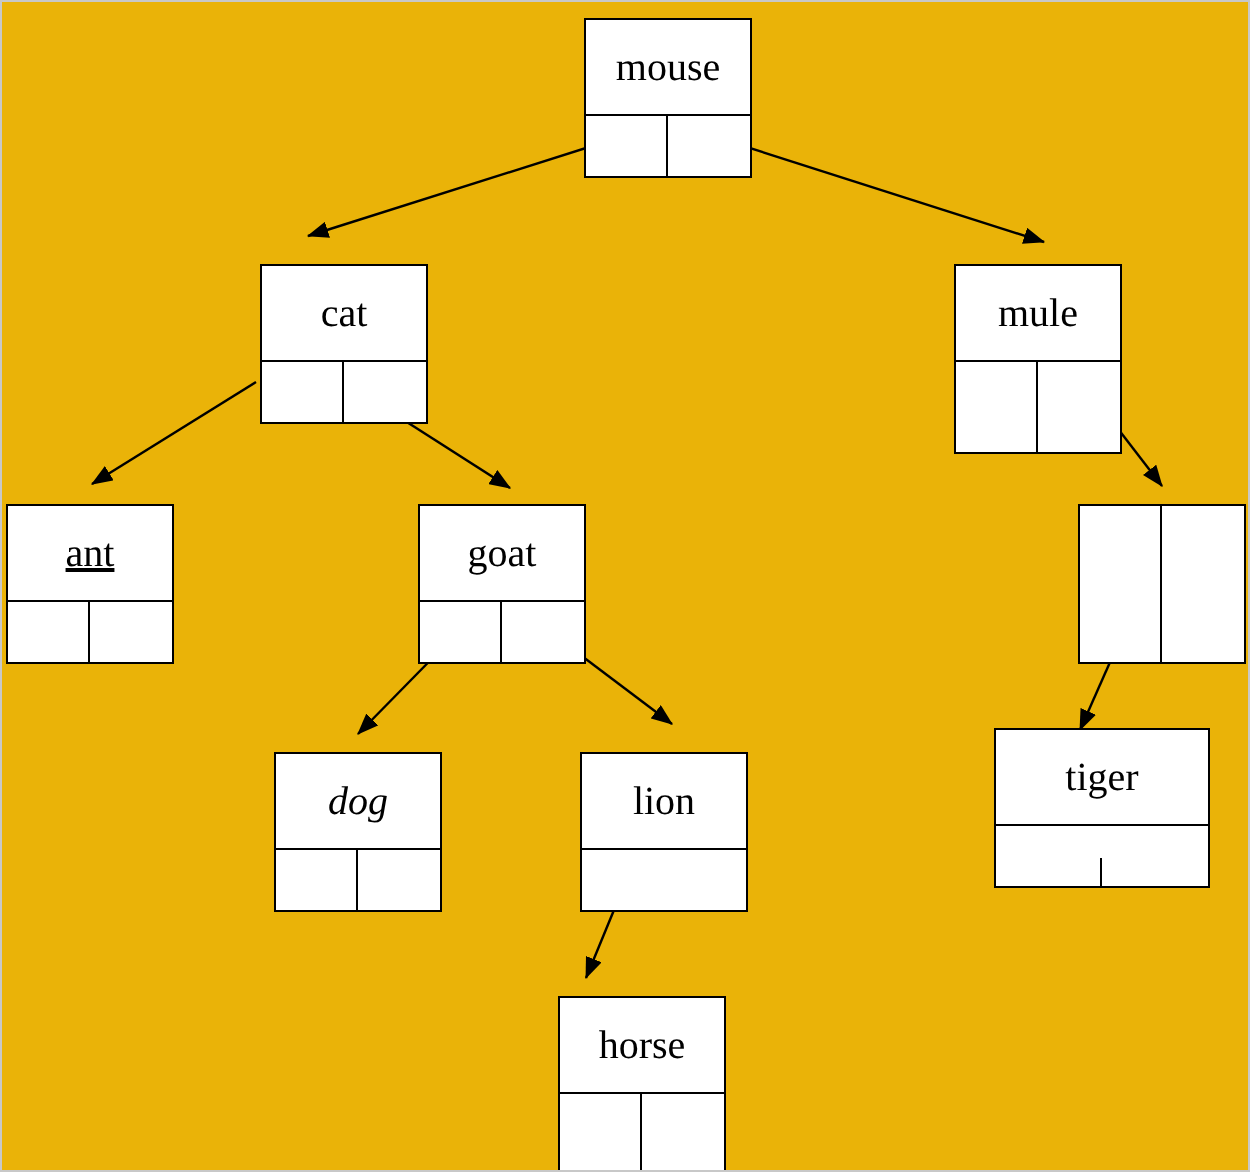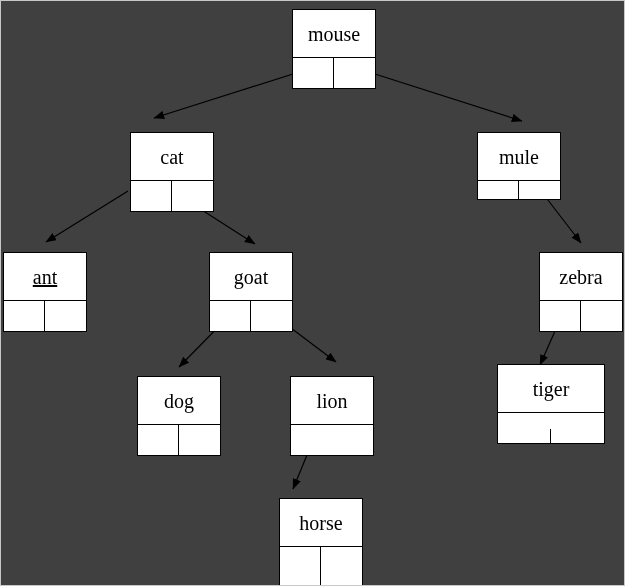--- a/index.html
+++ b/index.html
@@ -8,21 +8,21 @@
     padding: 0;
     background: #ffffff;
   }
   body {
     font-family: "Liberation Serif", serif;
   }
   #canvas {
     position: relative;
     width: 625px;
     height: 586px;
-    background: #404040;
+    background: #eab308;
     border: 1px solid #c8c8c8;
     box-sizing: border-box;
     overflow: hidden;
   }
   #edges {
     position: absolute;
     left: 0;
     top: 0;
     width: 625px;
     height: 586px;
@@ -93,21 +93,21 @@
           <div class="cell right"></div>
         </div>
       </div>
       <div class="node" style="left: 105px; top: 131px; width: 84px; height: 80px; margin-left: 24px;">
         <div class="node-label">cat</div>
         <div class="node-cells">
           <div class="cell left"></div>
           <div class="cell right"></div>
         </div>
       </div>
-      <div class="node" style="left: 476px; top: 131px; width: 84px; height: 68px;">
+      <div class="node" style="left: 476px; top: 131px; width: 84px; height: 95px;">
         <div class="node-label">mule</div>
         <div class="node-cells">
           <div class="cell left"></div>
           <div class="cell right"></div>
         </div>
       </div>
       <div class="node" style="left: 2px; top: 251px; width: 84px; height: 80px; text-decoration: underline;">
         <div class="node-label">ant</div>
         <div class="node-cells">
           <div class="cell left"></div>
@@ -115,27 +115,26 @@
         </div>
       </div>
       <div class="node" style="left: 208px; top: 251px; width: 84px; height: 80px;">
         <div class="node-label">goat</div>
         <div class="node-cells">
           <div class="cell left"></div>
           <div class="cell right"></div>
         </div>
       </div>
       <div class="node" style="left: 538px; top: 251px; width: 84px; height: 80px;">
-        <div class="node-label">zebra</div>
         <div class="node-cells">
           <div class="cell left"></div>
           <div class="cell right"></div>
         </div>
       </div>
-      <div class="node" style="left: 136px; top: 375px; width: 84px; height: 80px;">
+      <div class="node" style="left: 136px; top: 375px; width: 84px; height: 80px; font-style: italic;">
         <div class="node-label">dog</div>
         <div class="node-cells">
           <div class="cell left"></div>
           <div class="cell right"></div>
         </div>
       </div>
       <div class="node" style="left: 289px; top: 375px; width: 84px; height: 80px; gap: 48px;">
         <div class="node-label">lion</div>
         <div class="node-cells">
           <div class="cell left"></div>

